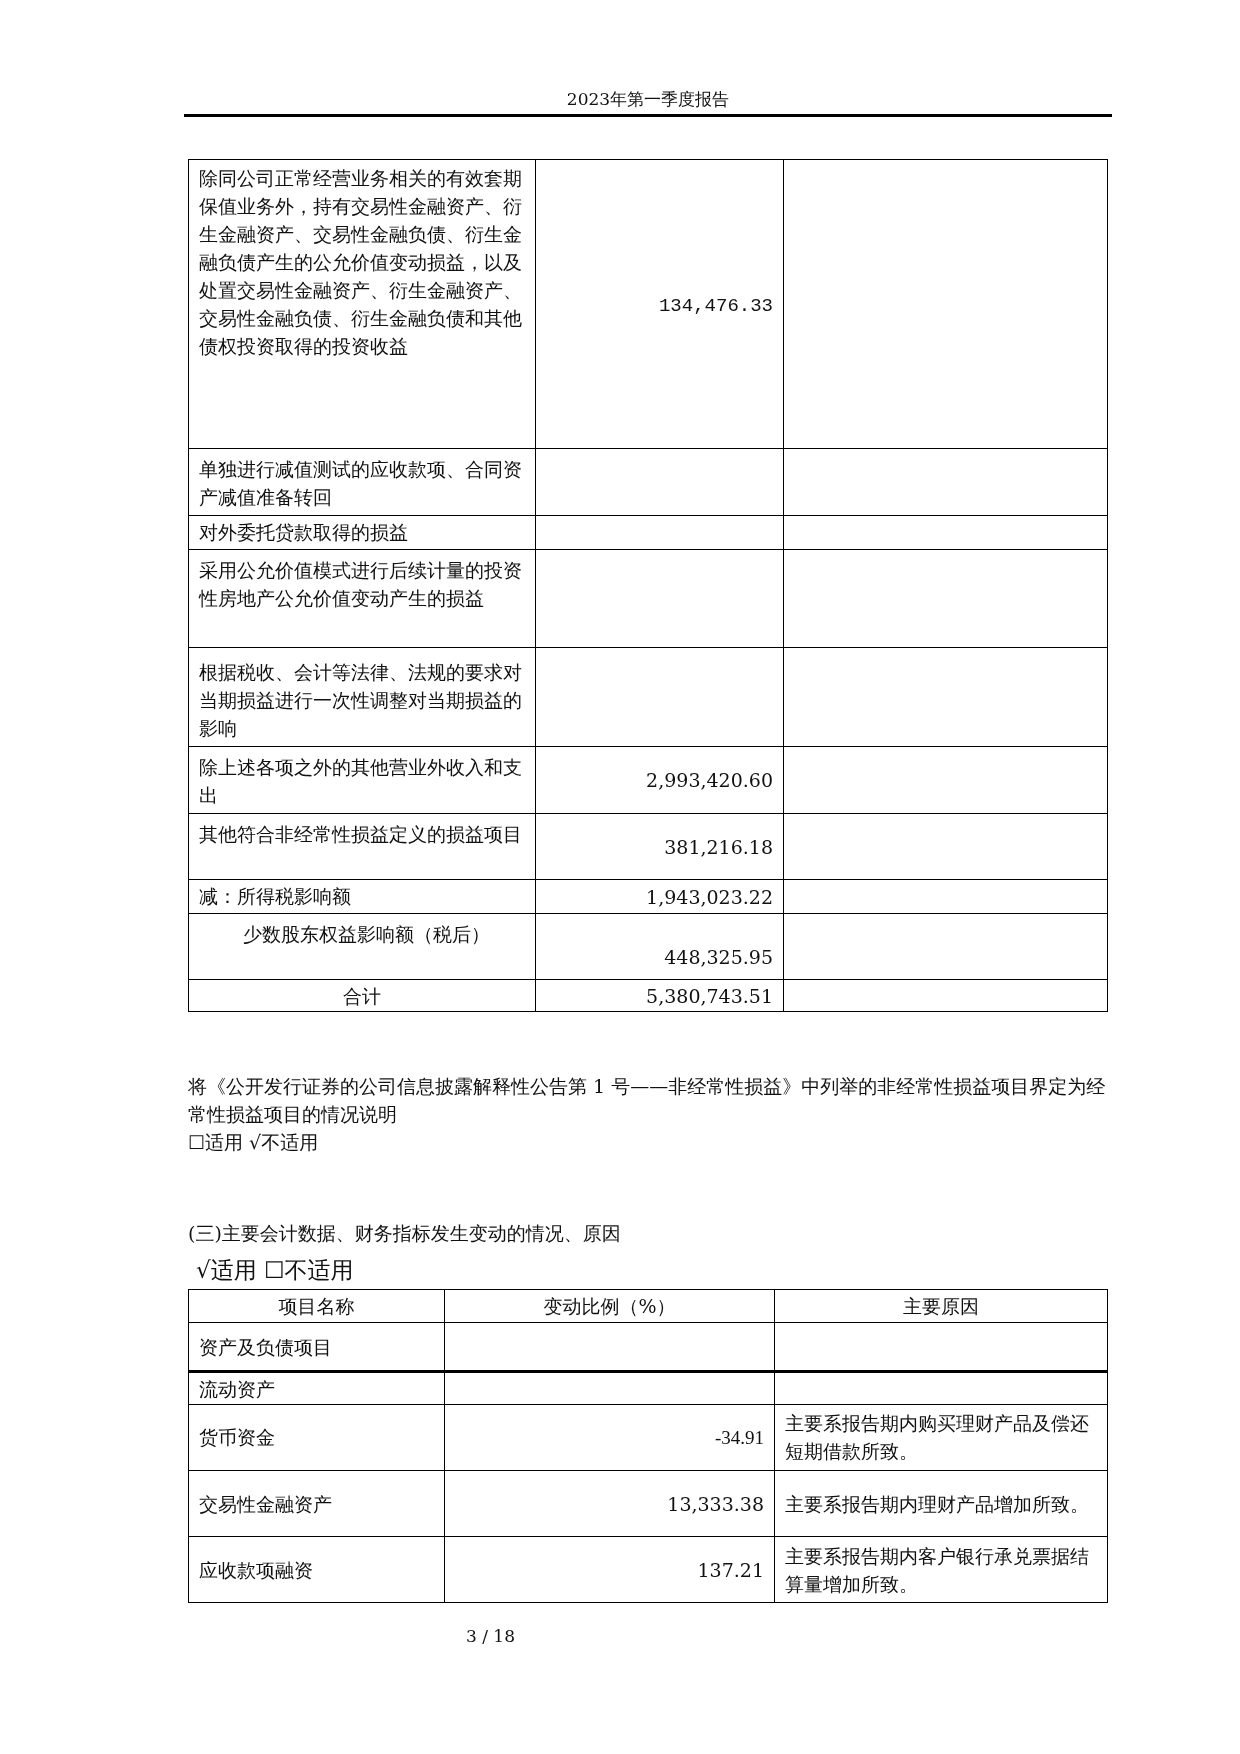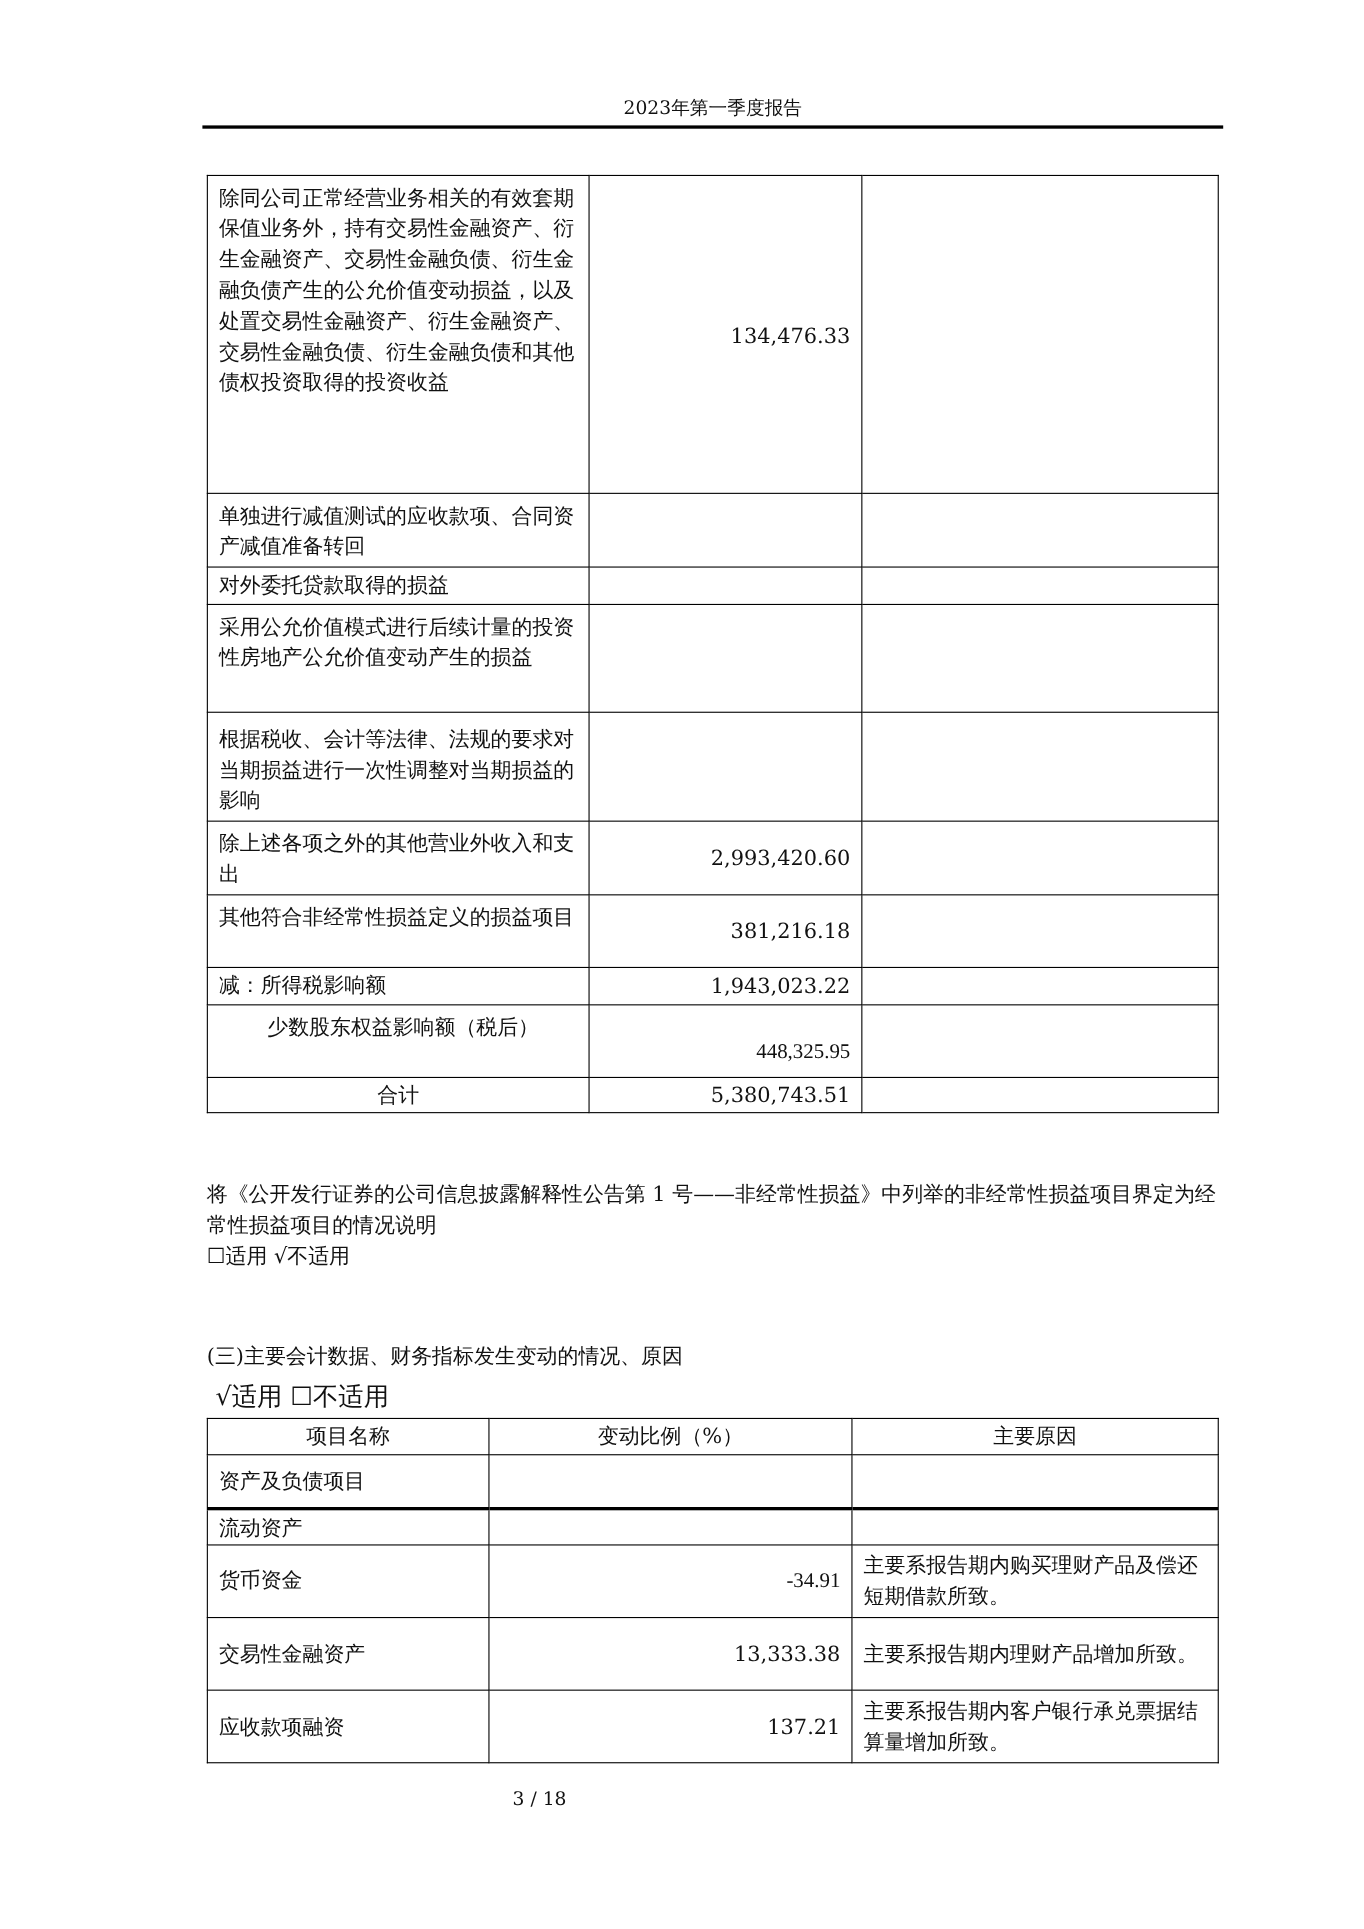--- a/index.html
+++ b/index.html
@@ -58,21 +58,21 @@
 <div class="page-header">2023年第一季度报告</div>
 <div class="header-rule"></div>
 
 <table class="t1">
   <colgroup>
       <col class="c1">
       <col class="c2">
       <col class="c3">
     </colgroup>
   <tbody>
-    <tr style="height:289px;">
+    <tr style="height:289px;font-family:Liberation Mono, monospace;">
       <td class="label">除同公司正常经营业务相关的有效套期保值业务外，持有交易性金融资产、衍生金融资产、交易性金融负债、衍生金融负债产生的公允价值变动损益，以及处置交易性金融资产、衍生金融资产、交易性金融负债、衍生金融负债和其他债权投资取得的投资收益</td>
       <td class="num" style="vertical-align:top;padding-top:132px;">134,476.33</td>
       <td></td>
     </tr>
     <tr style="height:65px;">
       <td class="label">单独进行减值测试的应收款项、合同资产减值准备转回</td>
       <td class="num"></td>
       <td></td>
     </tr>
     <tr style="height:34px;">
@@ -100,21 +100,21 @@
       <td class="num">381,216.18</td>
       <td></td>
     </tr>
     <tr style="height:34px;">
       <td class="label" style="padding-top:2px;padding-bottom:0;">减：所得税影响额</td>
       <td class="num">1,943,023.22</td>
       <td></td>
     </tr>
     <tr style="height:66px;">
       <td class="label indent">少数股东权益影响额（税后）</td>
-      <td class="num" style="vertical-align:bottom;padding-bottom:8px;font-family:Liberation Serif, serif;">448,325.95</td>
+      <td class="num" style="vertical-align:bottom;padding-bottom:8px;">448,325.95</td>
       <td></td>
     </tr>
     <tr style="height:32px;">
       <td class="center" style="vertical-align:middle;">合计</td>
       <td class="num">5,380,743.51</td>
       <td></td>
     </tr>
   </tbody>
 </table>
 

